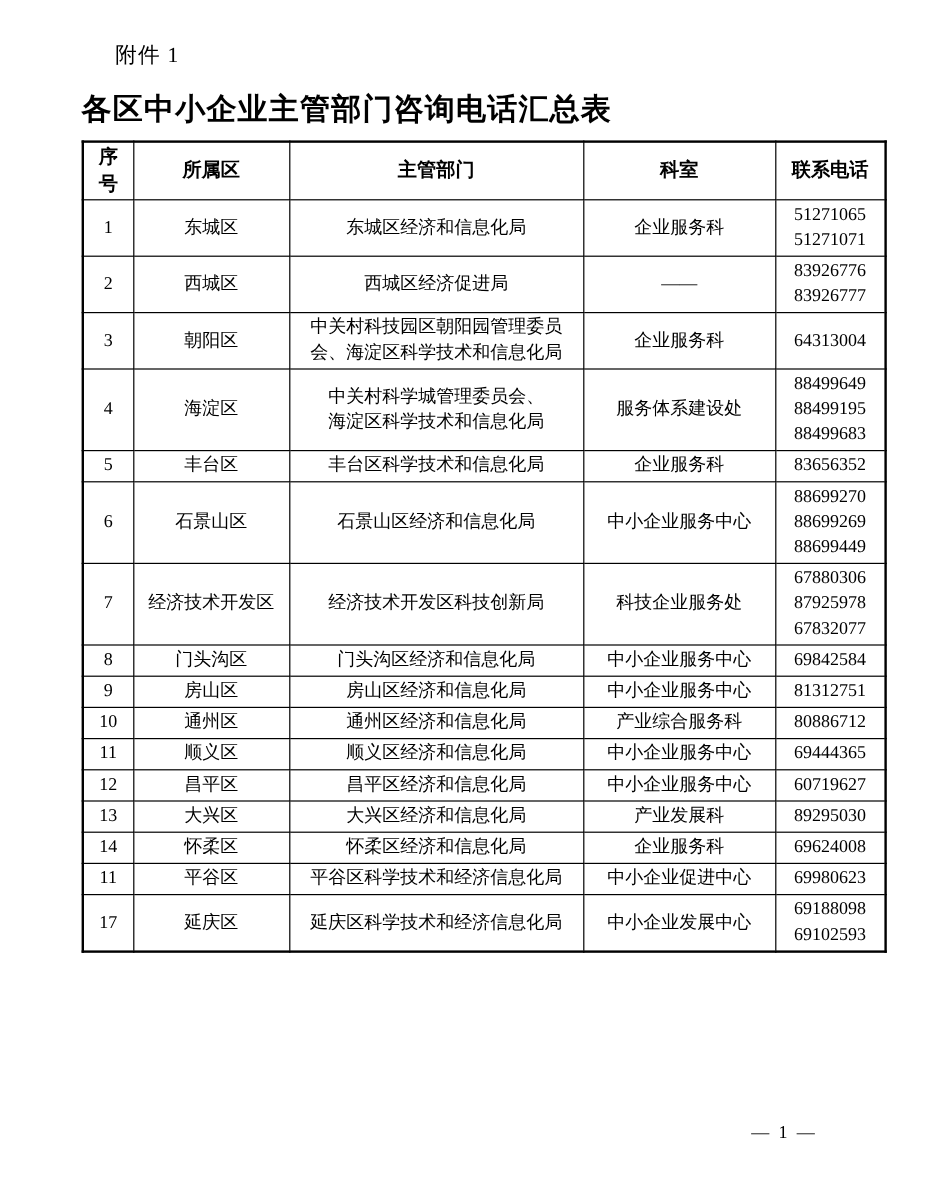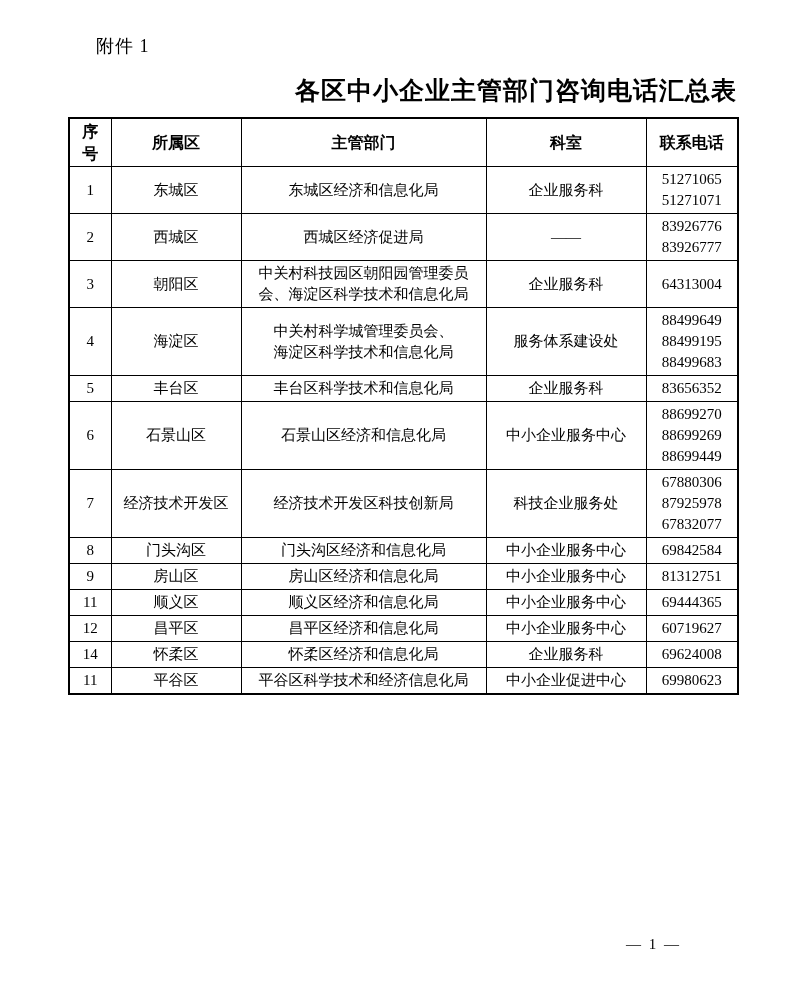--- a/index.html
+++ b/index.html
@@ -19,21 +19,21 @@
     left: 96px;
     top: 34px;
     font-size: 18px;
     letter-spacing: 1px;
   }
   .doc-title {
     position: absolute;
     left: 68px;
     top: 74px;
     width: 669px;
-    text-align: right;
+    text-align: left;
     font-size: 25px;
     font-weight: bold;
     letter-spacing: 1px;
   }
   table.contacts {
     position: absolute;
     left: 68px;
     top: 117px;
     width: 669px;
     border-collapse: collapse;
@@ -161,43 +161,65 @@
         <td>69842584</td>
       </tr>
       <tr>
         <td>9</td>
         <td>房山区</td>
         <td>房山区经济和信息化局</td>
         <td>中小企业服务中心</td>
         <td>81312751</td>
       </tr>
       <tr>
+        <td>10</td>
+        <td>通州区</td>
+        <td>通州区经济和信息化局</td>
+        <td>产业综合服务科</td>
+        <td>80886712</td>
+      </tr>
+      <tr>
         <td>11</td>
         <td>顺义区</td>
         <td>顺义区经济和信息化局</td>
         <td>中小企业服务中心</td>
         <td>69444365</td>
       </tr>
       <tr>
         <td>12</td>
         <td>昌平区</td>
         <td>昌平区经济和信息化局</td>
         <td>中小企业服务中心</td>
         <td>60719627</td>
+      </tr>
+      <tr>
+        <td>13</td>
+        <td>大兴区</td>
+        <td>大兴区经济和信息化局</td>
+        <td>产业发展科</td>
+        <td>89295030</td>
       </tr>
       <tr>
         <td>14</td>
         <td>怀柔区</td>
         <td>怀柔区经济和信息化局</td>
         <td>企业服务科</td>
         <td>69624008</td>
       </tr>
       <tr>
         <td>11</td>
         <td>平谷区</td>
         <td>平谷区科学技术和经济信息化局</td>
         <td>中小企业促进中心</td>
         <td>69980623</td>
       </tr>
+      <tr>
+        <td>17</td>
+        <td>延庆区</td>
+        <td>延庆区科学技术和经济信息化局</td>
+        <td>中小企业发展中心</td>
+        <td>69188098
+69102593</td>
+      </tr>
     </tbody>
 </table>
 
 <div class="page-number">— 1 —</div>
 
 </body></html>

